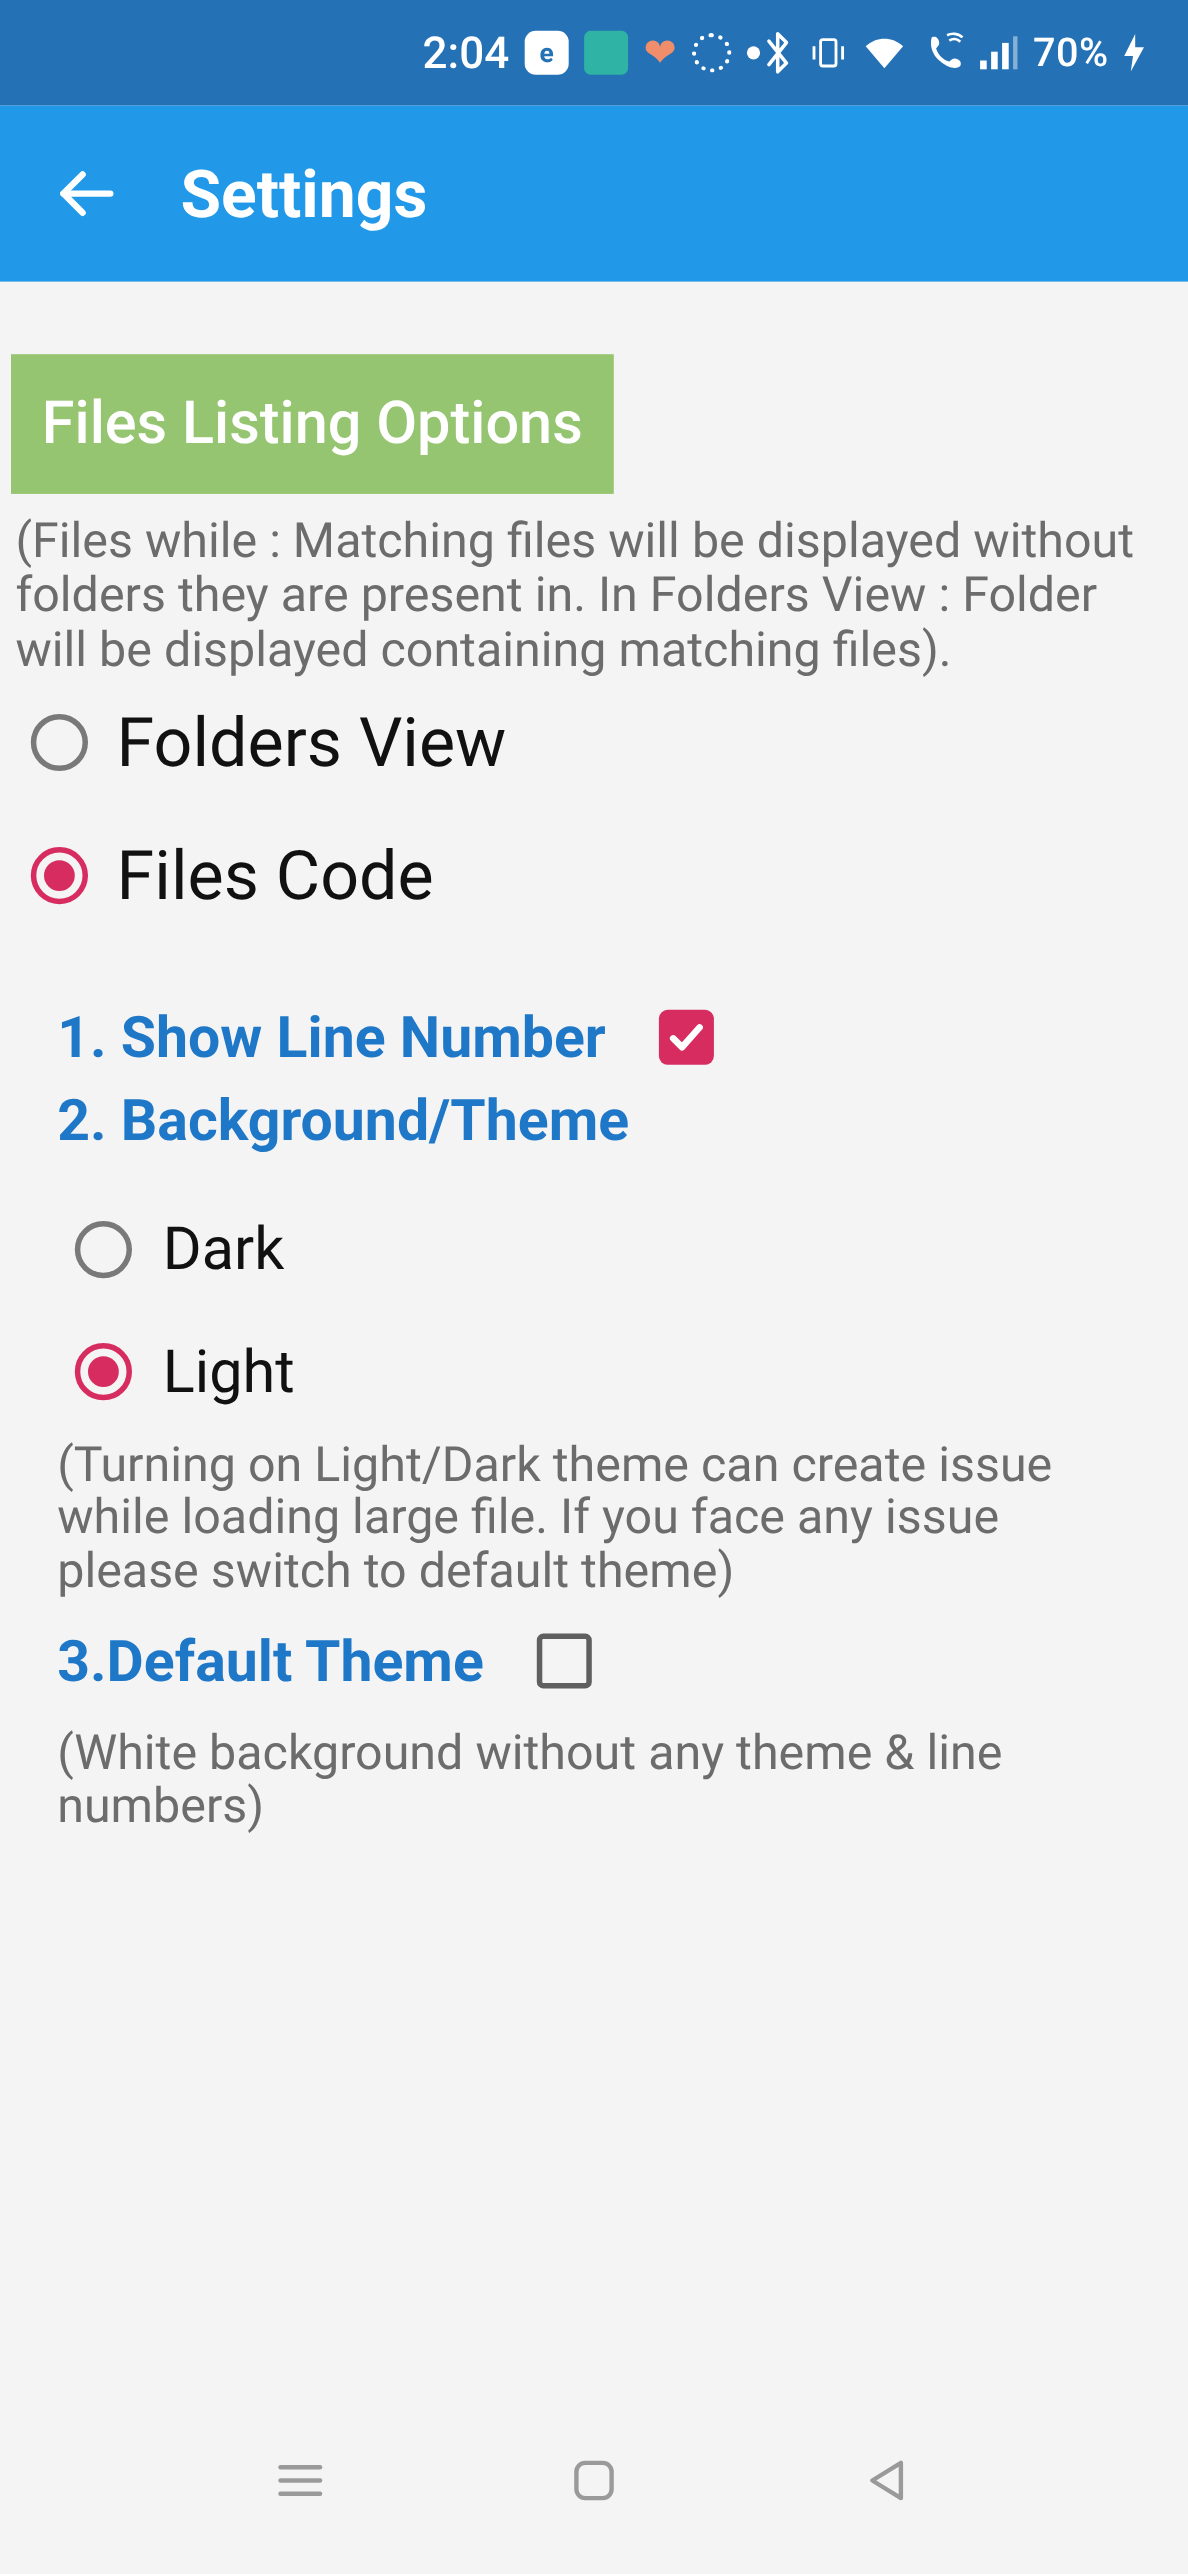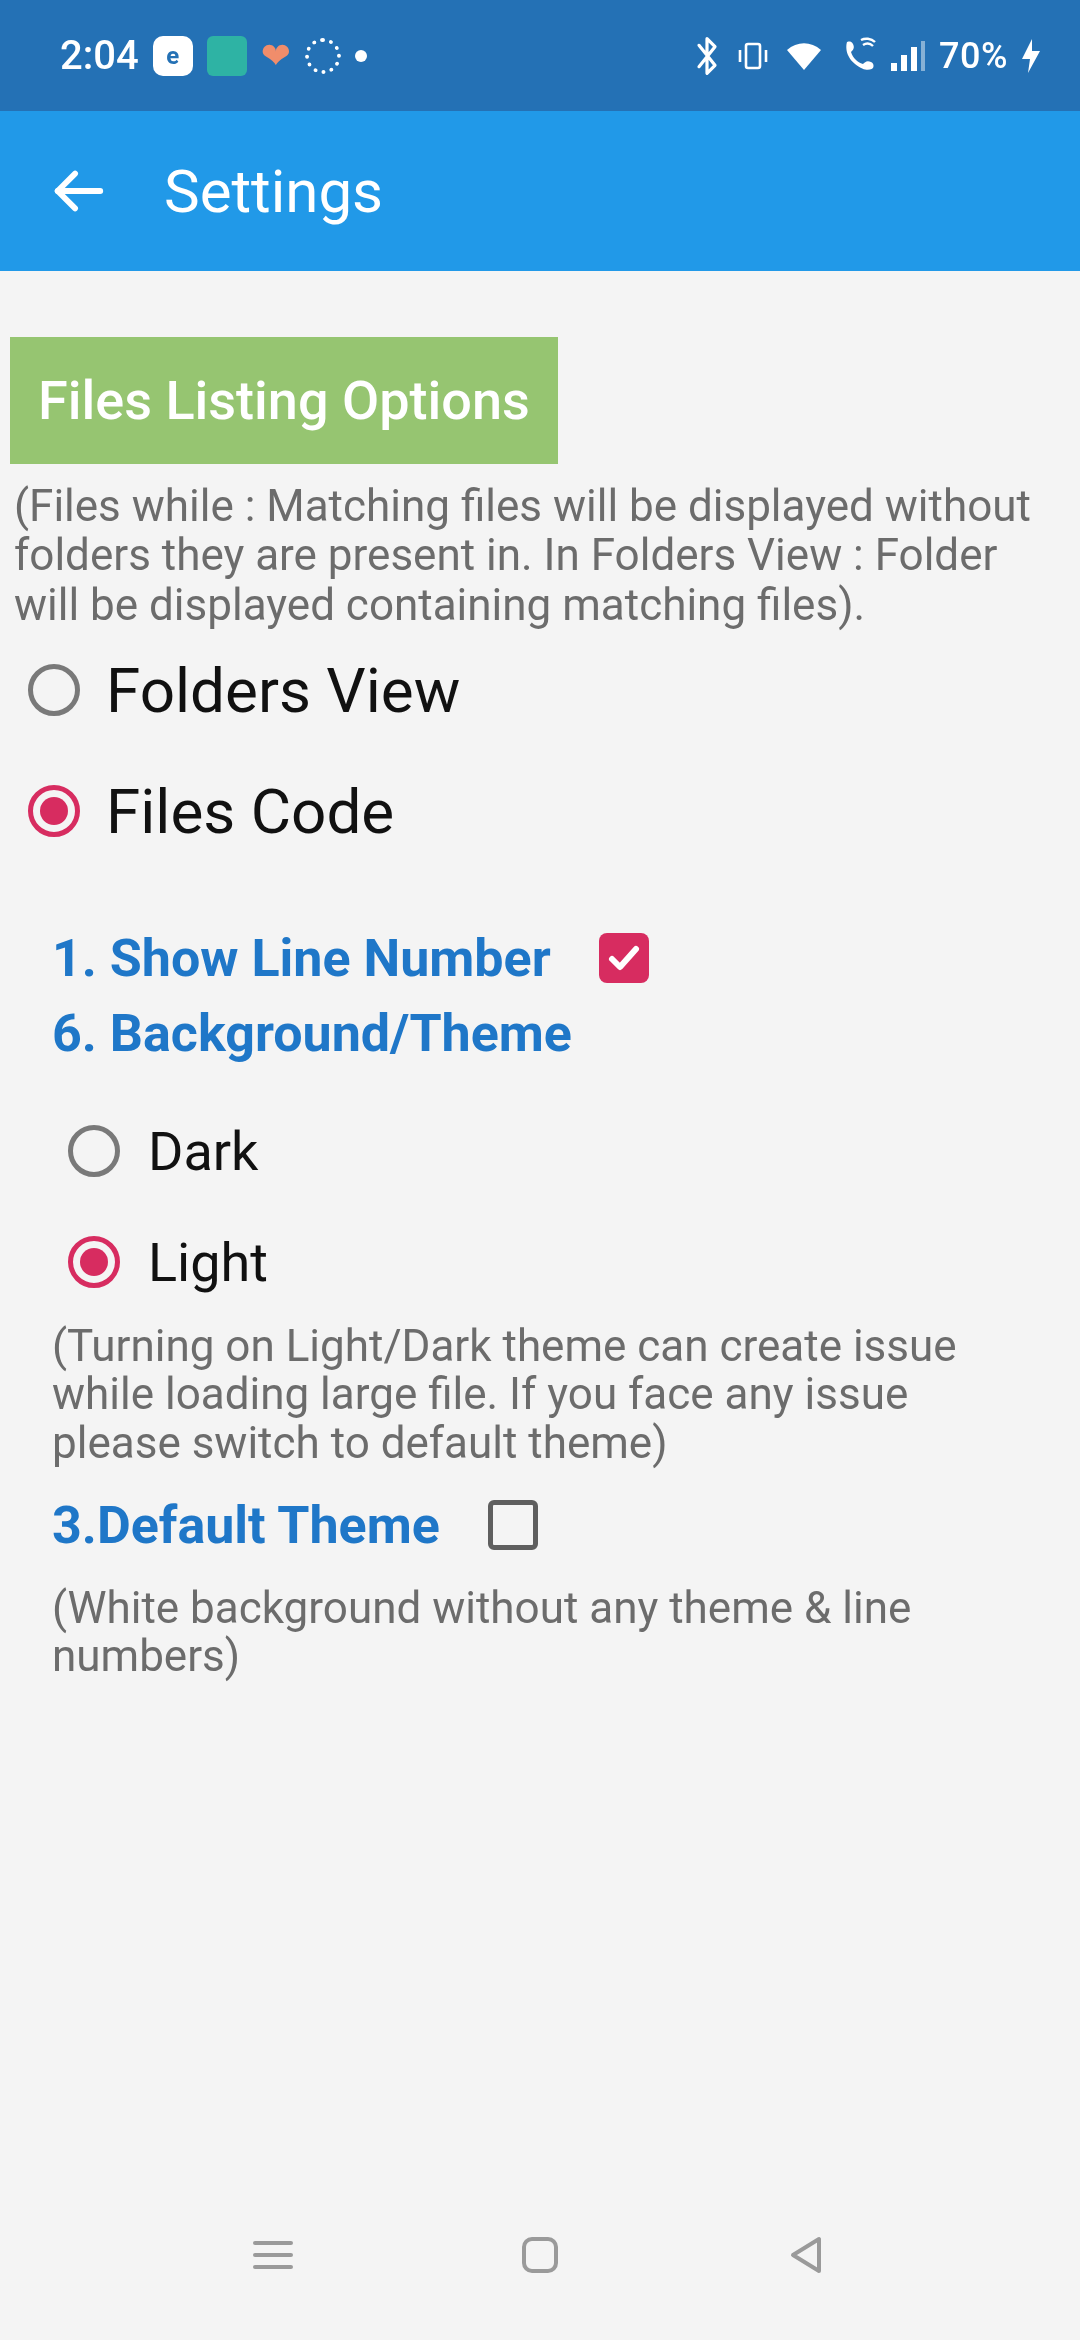--- a/index.html
+++ b/index.html
@@ -1,24 +1,24 @@
 <!DOCTYPE html>
 <html><head>
 <meta charset="utf-8">
 <style>
   * { box-sizing: border-box; margin: 0; padding: 0; }
   html, body { width: 1080px; height: 2340px; font-family: -apple-system, Roboto, "Helvetica Neue", Arial, sans-serif; background: #f4f4f4; overflow: hidden; }
 
   
   .status-bar {
-    height: 111px;
+    height: 96px;
     background: #2471b5;
     display: flex;
     align-items: center;
-    justify-content: space-between;
+    justify-content: flex-end;
     padding: 0 38px 0 60px;
     color: #ffffff;
     font-size: 40px;
     font-weight: 500;
   }
   .status-left, .status-right { display: flex; align-items: center; gap: 14px; }
   .status-right { gap: 12px; }
   .status-icon { display: inline-flex; align-items: center; justify-content: center; }
   .status-dot { width: 12px; height: 12px; border-radius: 50%; background: #fff; }
   .app-badge-e { width: 40px; height: 40px; background: #fff; border-radius: 10px; color:#2471b5; font-size:24px; font-weight:700; display:flex; align-items:center; justify-content:center; }
@@ -30,21 +30,21 @@
   
   .app-bar {
     height: 160px;
     background: #2199e8;
     display: flex;
     align-items: center;
     padding-left: 48px;
     gap: 56px;
   }
   .back-btn { width: 60px; height: 60px; display:flex; align-items:center; justify-content:center; }
-  .app-title { color: #ffffff; font-size: 60px; font-weight: 400; }
+  .app-title { color: #ffffff; font-size: 60px; font-weight: 700; }
 
   
   .content { padding: 10px; }
 
   .section-header {
     display: inline-block;
     background: #96c571;
     color: #ffffff;
     font-size: 54px;
     font-weight: 500;
@@ -208,21 +208,21 @@
 
     <div class="item-row">
       <span class="item-title">1. Show Line Number</span>
       <span class="checkbox checked">
         <svg width="38" height="38" viewBox="0 0 38 38" fill="none" stroke="#fff" stroke-width="6" stroke-linecap="round" stroke-linejoin="round">
             <polyline points="7,20 15,28 31,10"></polyline>
           </svg>
       </span>
     </div>
 
-    <div class="item-title tight">6. Background/Theme</div>
+    <div class="item-title tight">2. Background/Theme</div>
 
     <div class="sub-radio-group">
       <div class="sub-radio-row">
         <span class="radio-outer"></span>
         <span class="sub-radio-label">Dark</span>
       </div>
       <div class="sub-radio-row">
         <span class="radio-outer selected">
             <span class="radio-inner"></span>
           </span>

